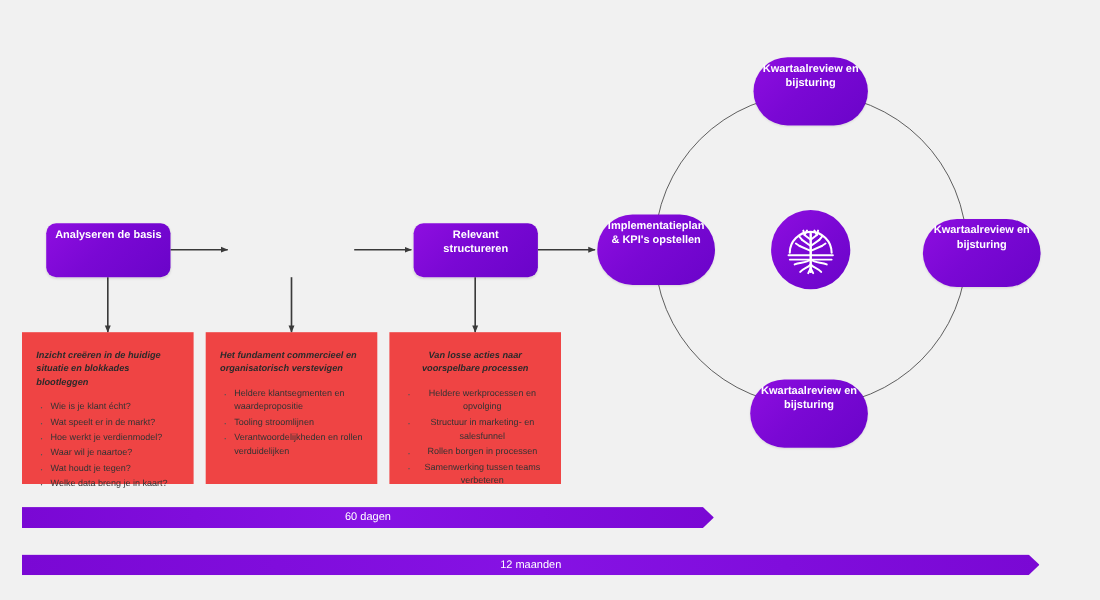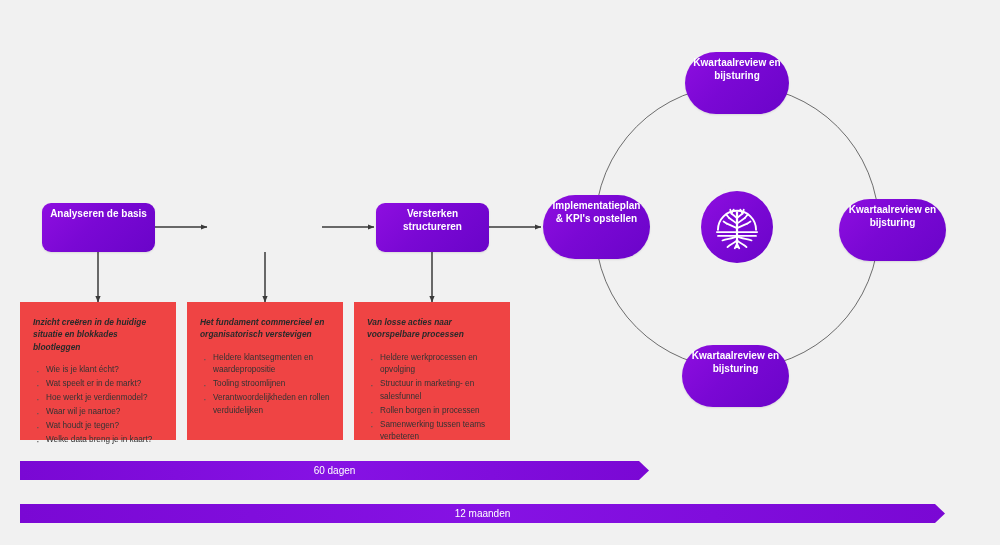--- a/index.html
+++ b/index.html
@@ -112,21 +112,21 @@
 
   <div class="node rect" style="left:42px; top:203px; width:113px; height:49px;">
     <div>
       <span>Analyseren de basis</span>
     </div>
   </div>
 
 
   <div class="node rect" style="left:376px; top:203px; width:113px; height:49px;">
     <div>
-      <span>Versterken</span>
+      <span>Relevant</span>
       <span>structureren</span>
     </div>
   </div>
 
   <div class="node pill" style="left:543px; top:195px; width:107px; height:64px;">
     <div>
       <span>Implementatieplan</span>
       <span>&amp; KPI's opstellen</span>
     </div>
   </div>
@@ -194,21 +194,21 @@
 
   <div class="card" style="left:187px; top:302px; width:156px; height:138px;">
     <div class="card-title">Het fundament commercieel en organisatorisch verstevigen</div>
     <ul>
       <li>Heldere klantsegmenten en waardepropositie</li>
       <li>Tooling stroomlijnen</li>
       <li>Verantwoordelijkheden en rollen verduidelijken</li>
     </ul>
   </div>
 
-  <div class="card" style="left:354px; top:302px; width:156px; height:138px;">
+  <div class="card" style="left:354px; top:302px; width:156px; height:138px;text-align:center;">
     <div class="card-title">Van losse acties naar voorspelbare processen</div>
     <ul>
       <li>Heldere werkprocessen en opvolging</li>
       <li>Structuur in marketing- en salesfunnel</li>
       <li>Rollen borgen in processen</li>
       <li>Samenwerking tussen teams verbeteren</li>
     </ul>
   </div>
 
   <div class="bar" style="left:20px; top:461px; width:629px;">

